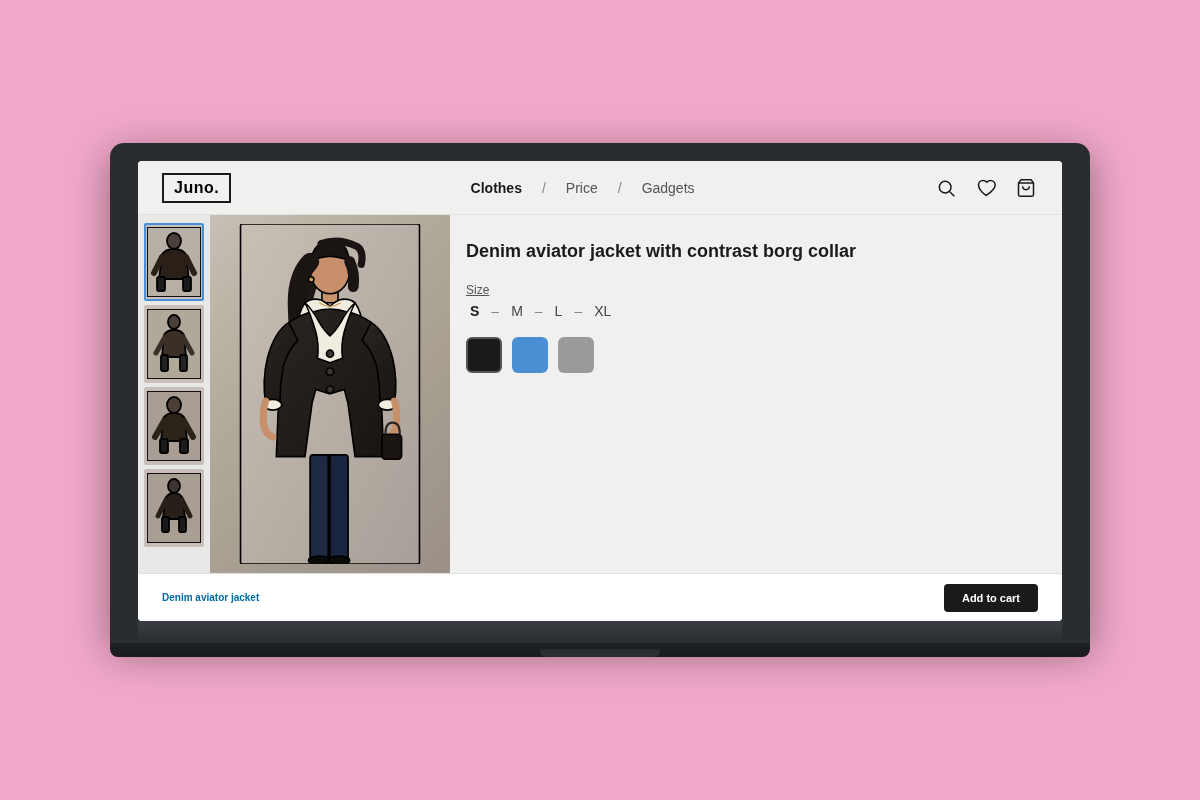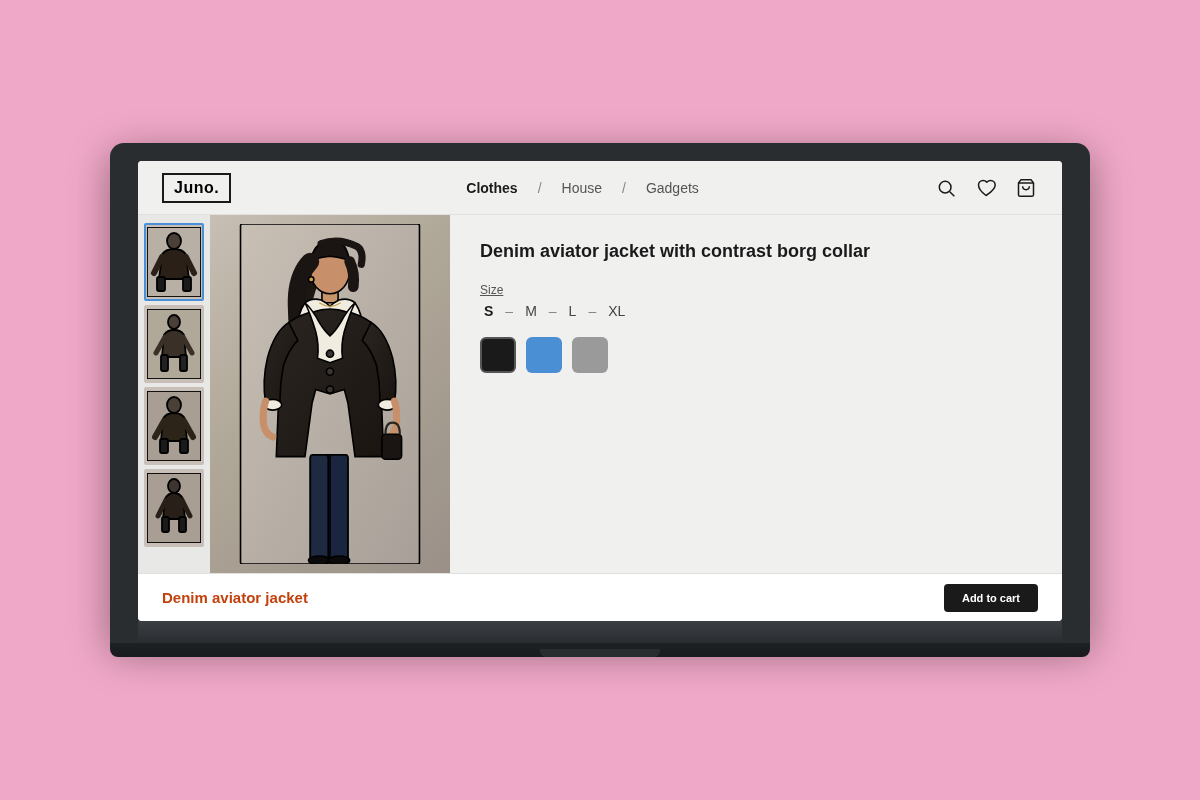--- a/index.html
+++ b/index.html
@@ -187,21 +187,21 @@
 
     
     .model-figure {
       width: 200px;
       height: 340px;
     }
 
     
     .product-details {
       flex: 1;
-      padding: 24px 30px;
+      padding: 24px 16px;
       background: #f0f0ef;
       overflow-y: auto;
     }
 
     .product-title {
       font-size: 18px;
       font-weight: 700;
       color: #1a1a1a;
       line-height: 1.35;
       margin-bottom: 20px;
@@ -268,23 +268,23 @@
       display: flex;
       align-items: center;
       justify-content: space-between;
       padding: 0 24px;
       height: 48px;
       background: #ffffff;
       border-top: 1px solid #e0e0df;
     }
 
     .bottom-product-name {
-      font-size: 15px;
+      font-size: 10px;
       font-weight: 600;
-      color: #c2410c;
+      color: #0369a1;
     }
 
     .add-to-cart-btn {
       background: #1a1a1a;
       color: #ffffff;
       border: none;
       padding: 8px 18px;
       border-radius: 4px;
       font-size: 11px;
       font-weight: 600;
@@ -307,21 +307,21 @@
       <div class="app">
 
         <div class="header">
           <div class="logo-box">
             <span>Juno.</span>
           </div>
 
           <div class="breadcrumb">
             <span class="breadcrumb-item-active">Clothes</span>
             <span class="breadcrumb-separator">/</span>
-            <span class="breadcrumb-item">House</span>
+            <span class="breadcrumb-item">Price</span>
             <span class="breadcrumb-separator">/</span>
             <span class="breadcrumb-item">Gadgets</span>
           </div>
 
           <div class="header-icons">
             <span class="header-icon">
               <svg width="20" height="20" viewBox="0 0 24 24">
                   <circle cx="11" cy="11" r="7"></circle>
                   <line x1="16.5" y1="16.5" x2="22" y2="22"></line>
                 </svg>

